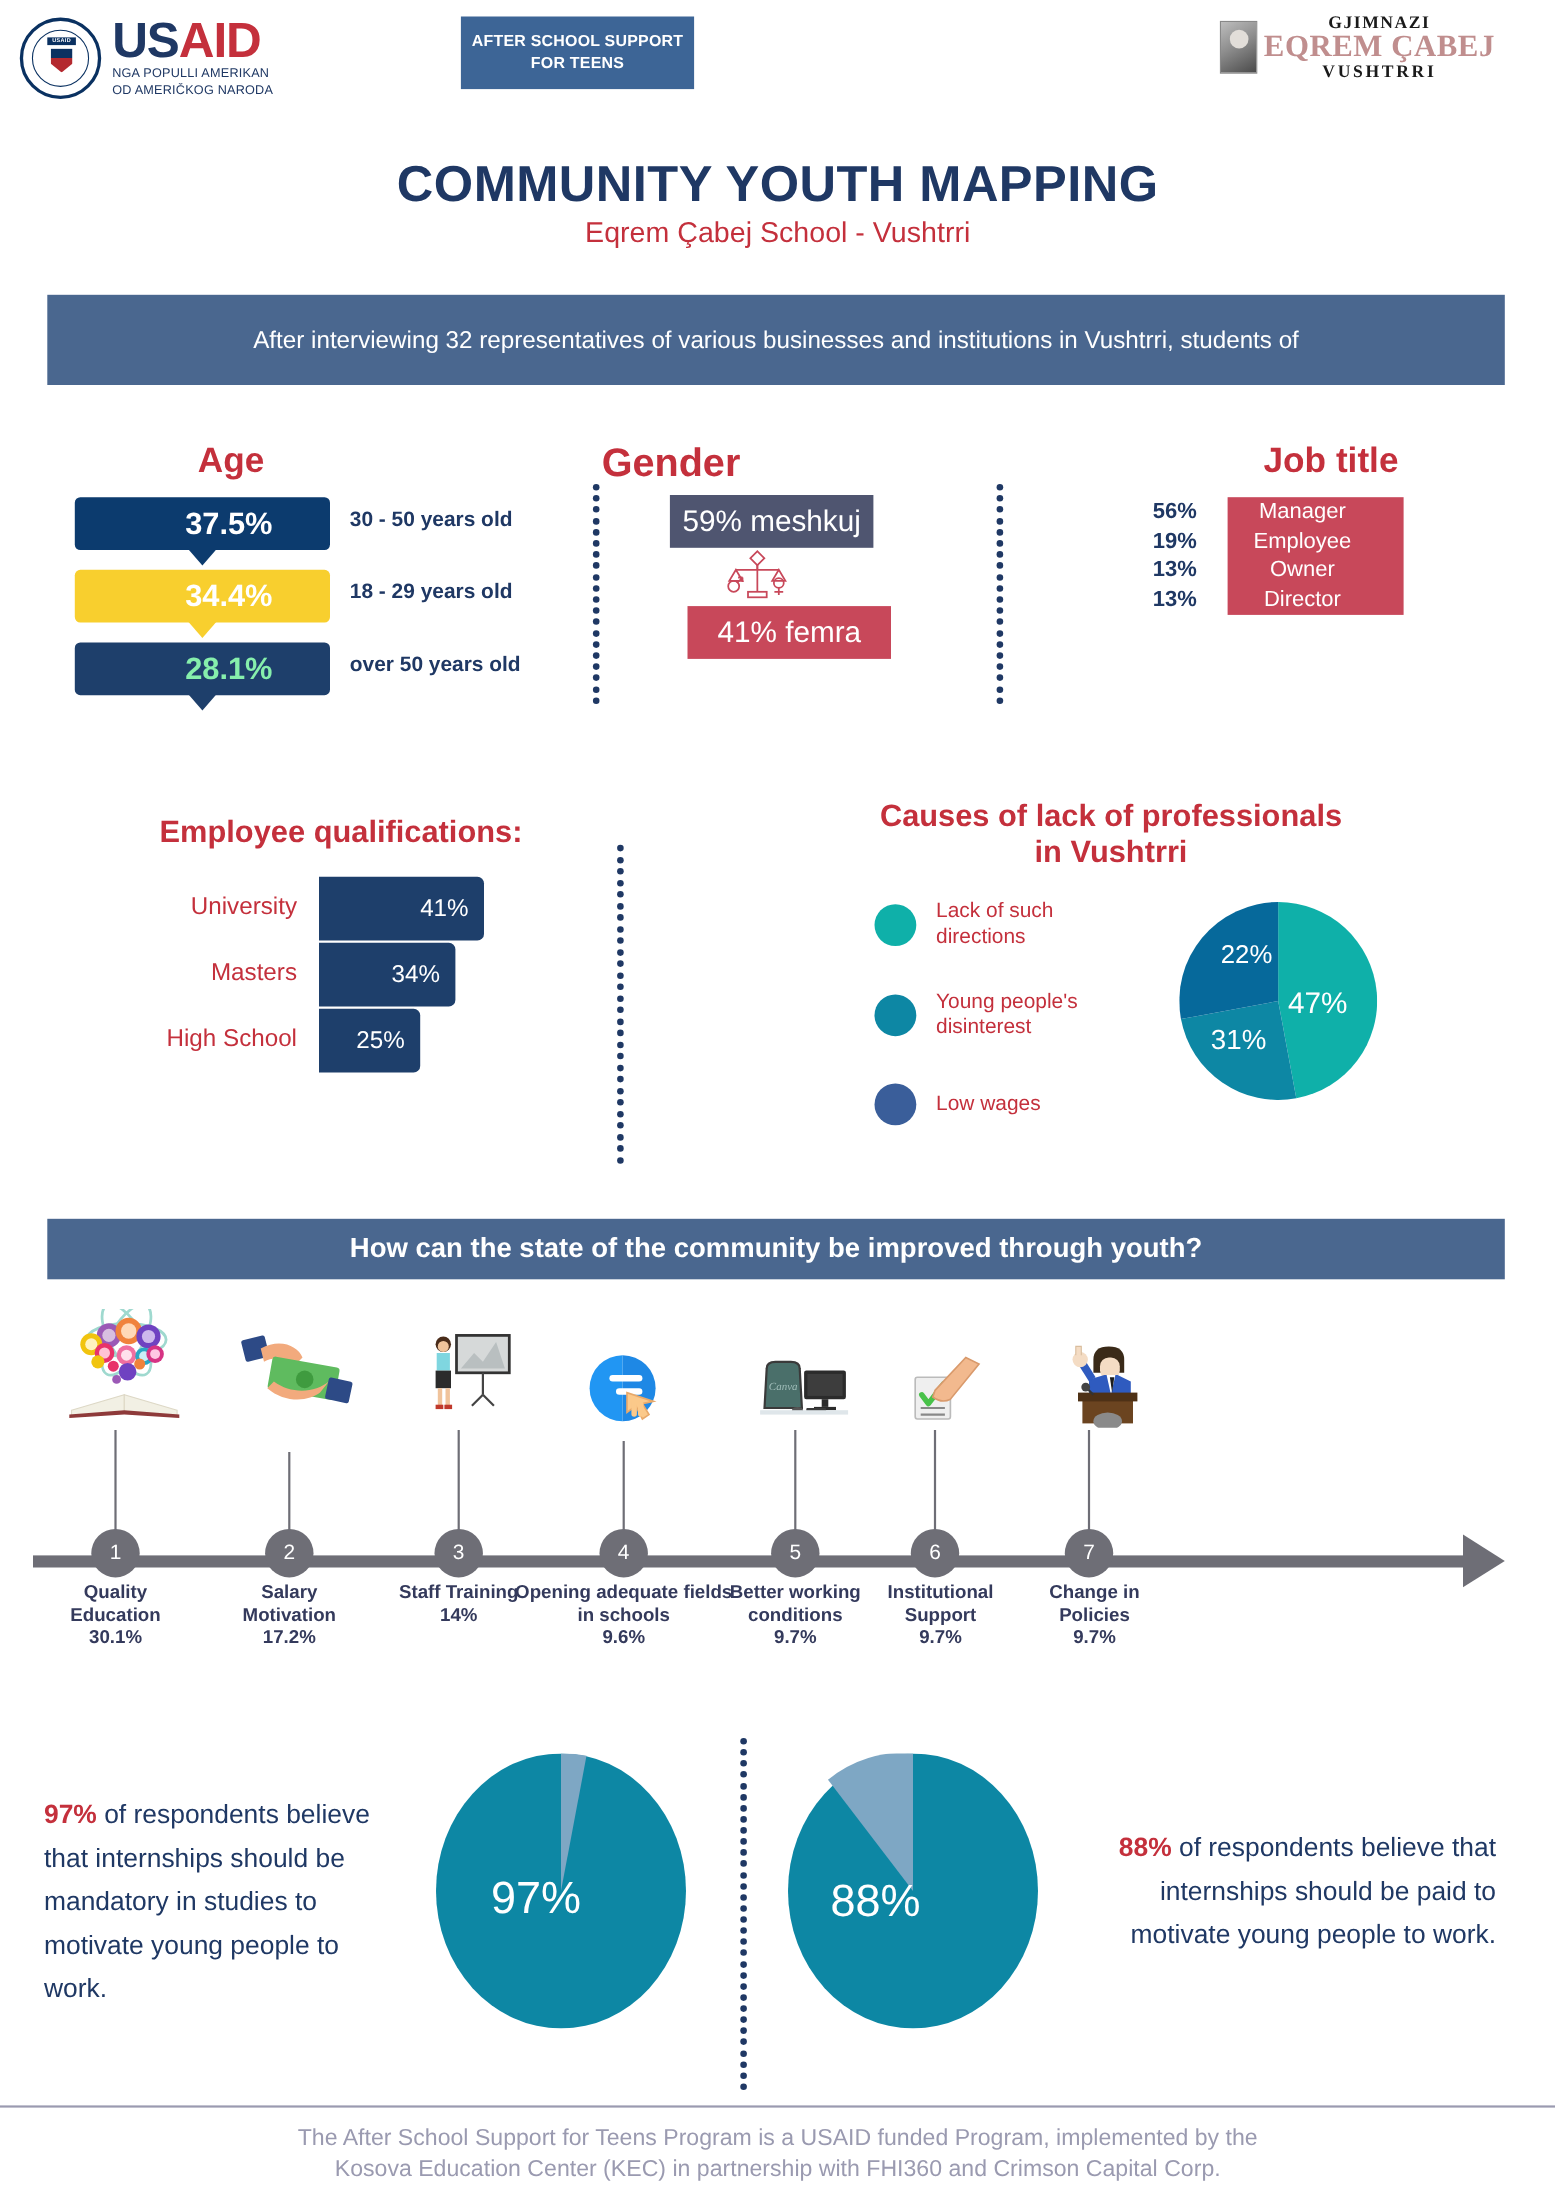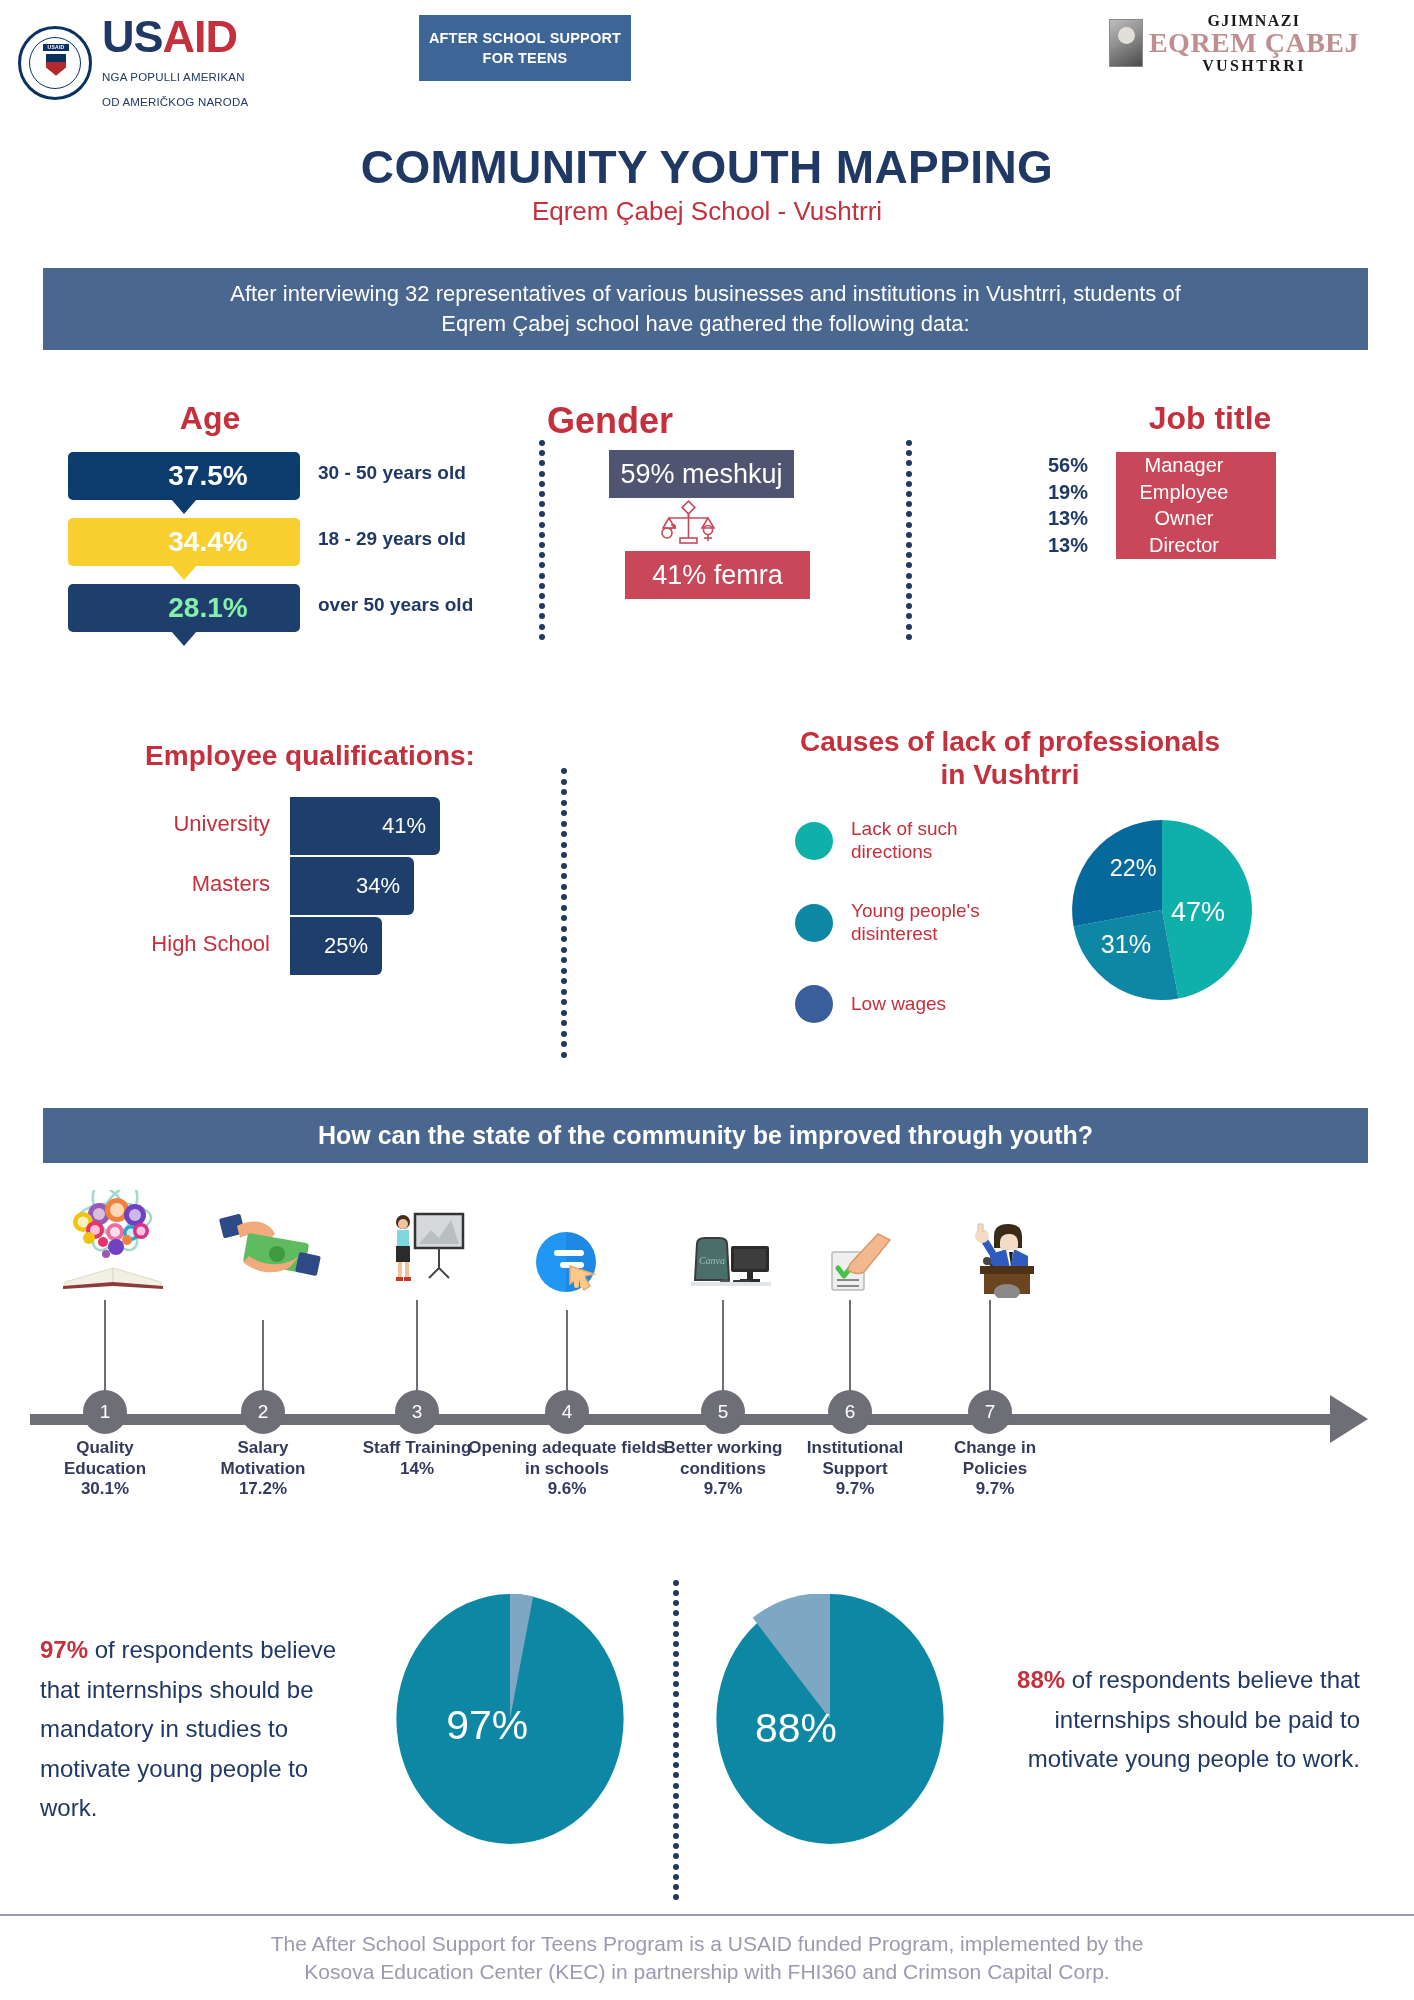--- a/index.html
+++ b/index.html
@@ -40,21 +40,21 @@
     background: linear-gradient(#0a3161 0 38%, #b4292f 38% 100%);
     clip-path: polygon(0 0,100% 0,100% 62%,50% 100%,0 62%);
   }
   .usaid-wordmark { margin-left: 10px; }
   .usaid-wordmark .big {
     font-size: 45px; font-weight: bold; letter-spacing: -1px; line-height: 0.95;
   }
   .usaid-wordmark .big .us { color: #1f3864; }
   .usaid-wordmark .big .aid { color: #c4303c; }
   .usaid-wordmark .sub {
-    font-size: 11.5px; color: #1f3864; letter-spacing: .2px; line-height: 1.25; margin-top: 11px;
+    font-size: 11.5px; color: #1f3864; letter-spacing: .2px; line-height: 1.25; margin-top: 1px;
   }
 
   .program-badge {
     position: absolute; left: 419px; top: 15px; width: 212px; height: 66px;
     background: #3d6596; color: #fff; display: flex; flex-direction: column;
     align-items: center; justify-content: center; gap: 4px;
     font-weight: bold; font-size: 14.5px; letter-spacing: .2px;
   }
 
   .school-logo { position: absolute; right: 55px; top: 12px; display: flex; align-items: center; }
@@ -236,21 +236,20 @@
       <div class="l3">VUSHTRRI</div>
     </div>
   </div>
 </div>
 
 <div class="main-title">COMMUNITY YOUTH MAPPING</div>
 <div class="sub-title">Eqrem Çabej School - Vushtrri</div>
 
 <div class="intro-banner">
   <div>After interviewing 32 representatives of various businesses and institutions in Vushtrri, students of</div>
-  <div>Eqrem Çabej school have gathered the following data:</div>
 </div>
 
 <div class="red-head" id="age-title">Age</div>
 
 <div class="age-row" style="top:452px">
   <div class="age-chip" style="background:#0c3b6e;color:#0c3b6e">
     <span style="color:#fff">37.5%</span>
   </div>
   <div class="age-label">30 - 50 years old</div>
 </div>

